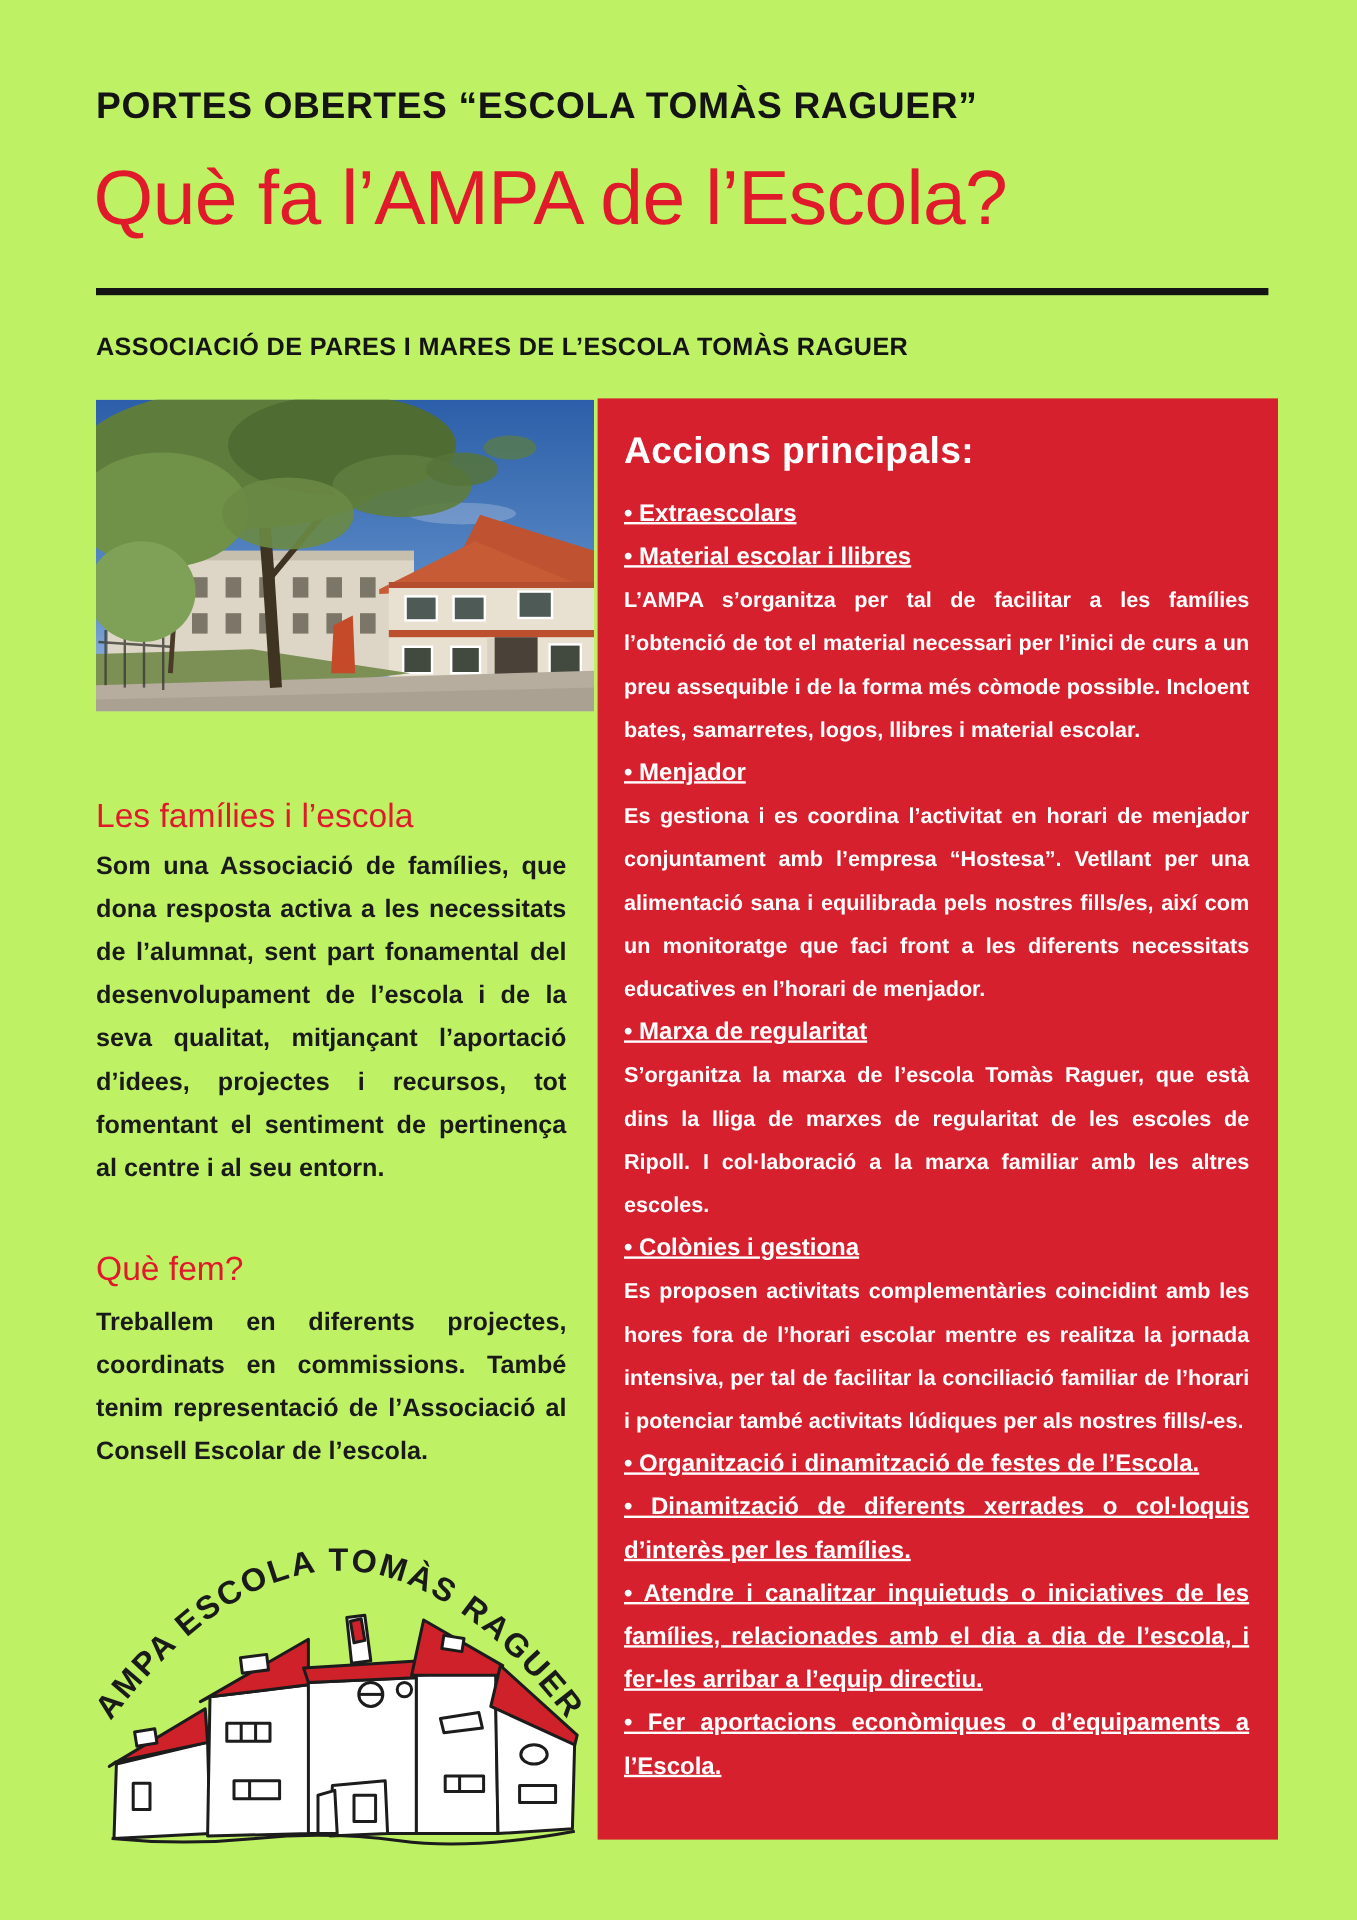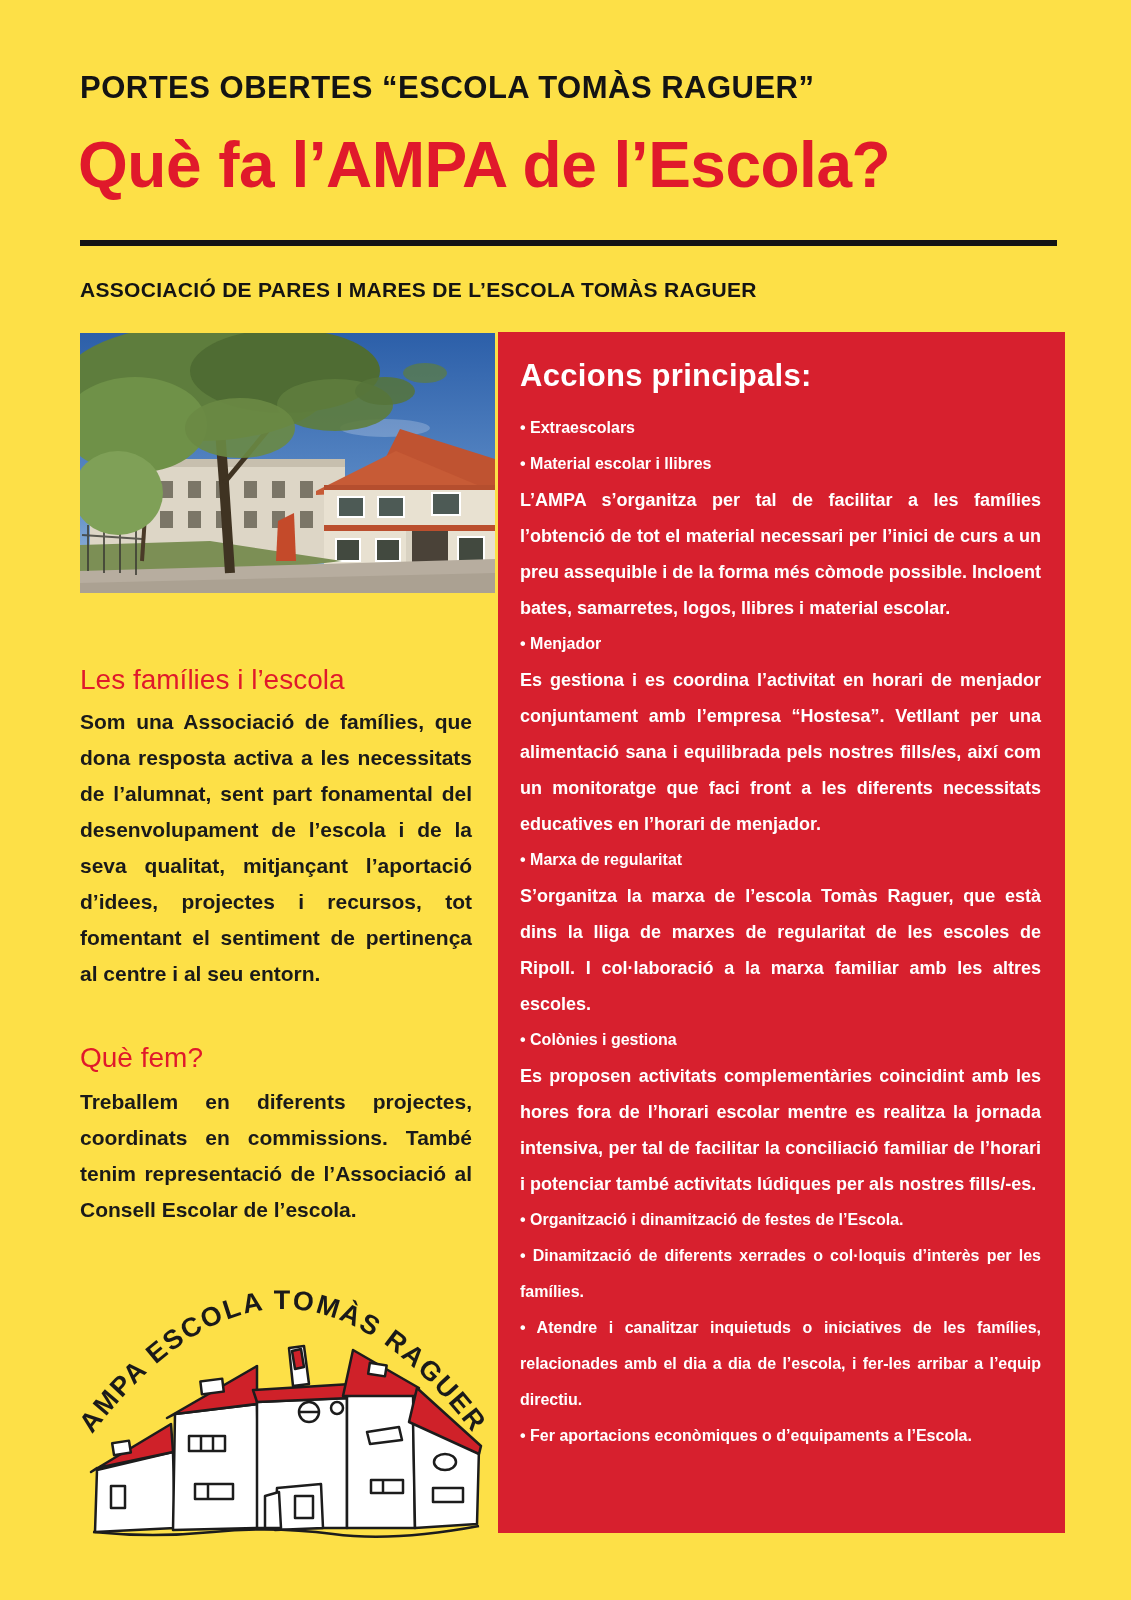--- a/index.html
+++ b/index.html
@@ -1,30 +1,30 @@
 <!DOCTYPE html>
 <html><head>
 <meta charset="utf-8">
 <style>
   html,body{margin:0;padding:0;background:#e9e9e9;}
   .canvas{
     position:relative;width:1131px;height:1600px;margin:0 auto;
-    background:#fde047;overflow:hidden;
+    background:#bef264;overflow:hidden;
     font-family:"Liberation Sans", sans-serif;
     color:#141414;
   }
   .abs{position:absolute;}
   .kicker{
     left:80px;top:70px;width:980px;
     font-size:31px;font-weight:bold;letter-spacing:.5px;
     color:#141414;white-space:nowrap;
   }
   .title{
     left:78px;top:128px;width:1000px;
-    font-size:64px;font-weight:bold;letter-spacing:-.5px;
+    font-size:64px;font-weight:normal;letter-spacing:-.5px;
     white-space:nowrap;
   }
   .divider{
     left:80px;top:240px;width:977px;height:6px;background:#141414;
   }
   .subtitle{
     left:80px;top:278px;width:980px;
     font-size:21px;font-weight:bold;letter-spacing:.3px;
     color:#141414;white-space:nowrap;
   }
@@ -48,22 +48,22 @@
   .panel{
     left:498px;top:332px;width:567px;min-height:1201px;
     box-sizing:border-box;padding:26px 24px 24px 22px;
   }
   .panel-heading{
     color:#ffffff;font-size:31px;font-weight:bold;
     margin:0 0 16px 0;letter-spacing:.3px;
   }
   .panel-item{margin:0;}
   .item-label{
-    color:#ffffff;font-size:16px;font-weight:bold;
-    line-height:36px;text-align:justify;
+    color:#ffffff;font-size:20px;font-weight:bold;
+    line-height:36px;text-align:justify;text-decoration:underline;
   }
   .item-body{
     color:#ffffff;font-size:18px;font-weight:bold;
     line-height:36px;text-align:justify;
   }
   .item-body:empty{display:none;}
 </style>
 </head>
 <body>
 

